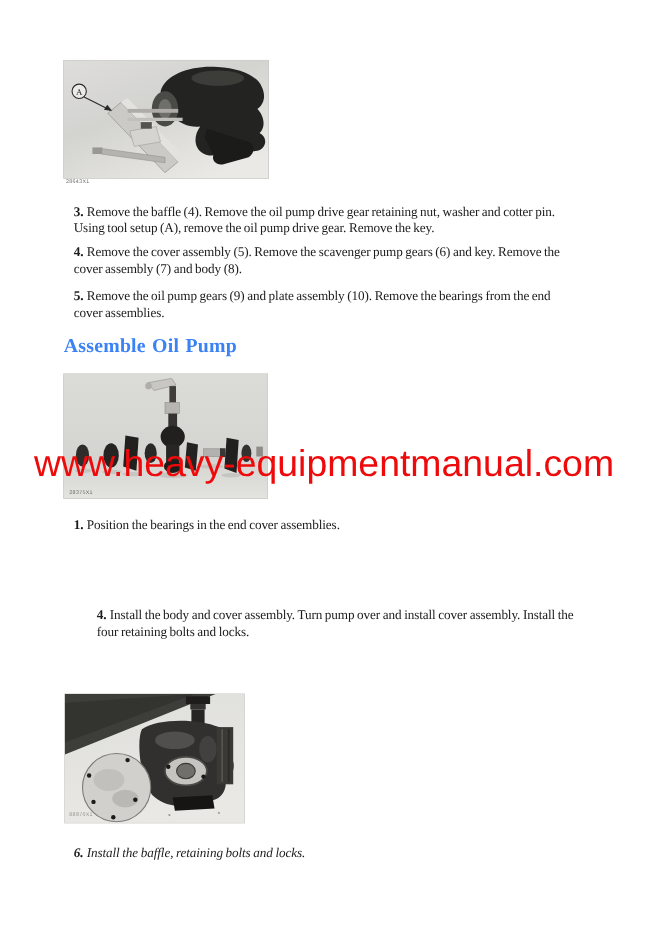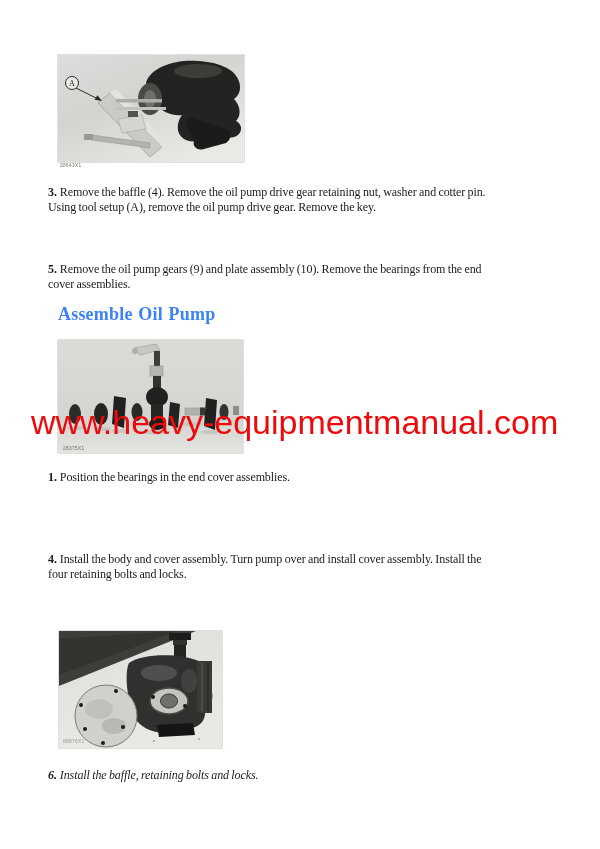--- a/index.html
+++ b/index.html
@@ -2,21 +2,21 @@
 <html><head>
 <meta charset="utf-8">
 <style>
   html,body{margin:0;padding:0;}
   body{
     width:600px;height:849px;background:#ffffff;position:relative;
     font-family:"Liberation Serif", serif;overflow:hidden;
   }
   .page{position:absolute;inset:0;}
   .step{
-    position:absolute;left:48px;font-size:12px;line-height:15px;color:#1b1b1b;
+    position:absolute;left:67px;font-size:12px;line-height:15px;color:#1b1b1b;
     letter-spacing:-0.1px;word-spacing:-0.5px;
   }
   .step .num{font-weight:bold;margin-right:3px;}
   .step .txt{white-space:pre;}
   .heading{
     position:absolute;left:58px;top:304px;font-size:18px;font-weight:bold;
     color:#3b82f6;letter-spacing:0.2px;word-spacing:1px;
   }
   .photo{position:absolute;background:#d8d8d5;box-shadow:0 0 0 0.5px #c2c2bf;}
   .photo svg{display:block;}
@@ -72,20 +72,24 @@
         <text x="14" y="31" text-anchor="middle" font-size="8" font-family="Liberation Serif, serif" fill="#222">A</text>
       </g>
     </svg>
   </div>
   <div class="caption" style="left:60px;top:163px;">28643X1</div>
 
   <div class="step" style="top:185px;">
     <span class="num">3.</span><span class="txt">Remove the baffle (4). Remove the oil pump drive gear retaining nut, washer and cotter pin.
 Using tool setup (A), remove the oil pump drive gear. Remove the key.</span>
   </div>
+  <div class="step" style="top:222px;">
+    <span class="num">4.</span><span class="txt">Remove the cover assembly (5). Remove the scavenger pump gears (6) and key. Remove the
+cover assembly (7) and body (8).</span>
+  </div>
   <div class="step" style="top:262px;">
     <span class="num">5.</span><span class="txt">Remove the oil pump gears (9) and plate assembly (10). Remove the bearings from the end
 cover assemblies.</span>
   </div>
 
   <div class="heading">Assemble Oil Pump</div>
 
   <div class="photo" style="left:58px;top:340px;width:185px;height:113px;">
     <svg width="185" height="113" viewBox="0 0 185 113">
       <defs>
@@ -134,21 +138,21 @@
       </g>
     </svg>
   </div>
   <div class="caption" style="left:63px;top:446px;">28375X1</div>
 
   <div class="watermark" style="color: rgb(238, 10, 10);">www.heavy-equipmentmanual.com</div>
 
   <div class="step" style="top:470px;">
     <span class="num">1.</span><span class="txt">Position the bearings in the end cover assemblies.</span>
   </div>
-  <div class="step" style="top:552px;">
+  <div class="step" style="top:552px;margin-left:21px;">
     <span class="num">4.</span><span class="txt">Install the body and cover assembly. Turn pump over and install cover assembly. Install the
 four retaining bolts and locks.</span>
   </div>
 
   <div class="photo" style="left:59px;top:631px;width:163px;height:117px;background:#e4e4e1;">
     <svg width="163" height="117" viewBox="0 0 163 117">
       <defs>
         <linearGradient id="g3" x1="0" y1="0" x2="0.3" y2="1">
           <stop offset="0" stop-color="#dededb"></stop>
           <stop offset="1" stop-color="#e9e8e4"></stop>

